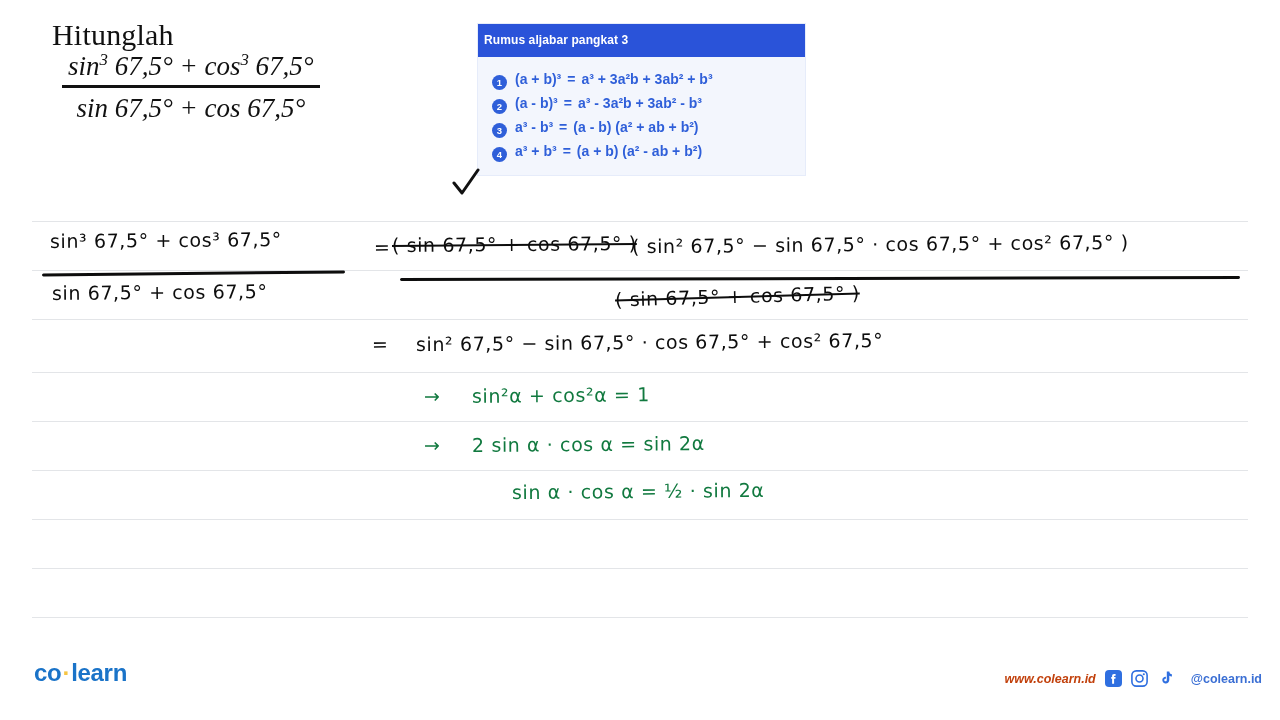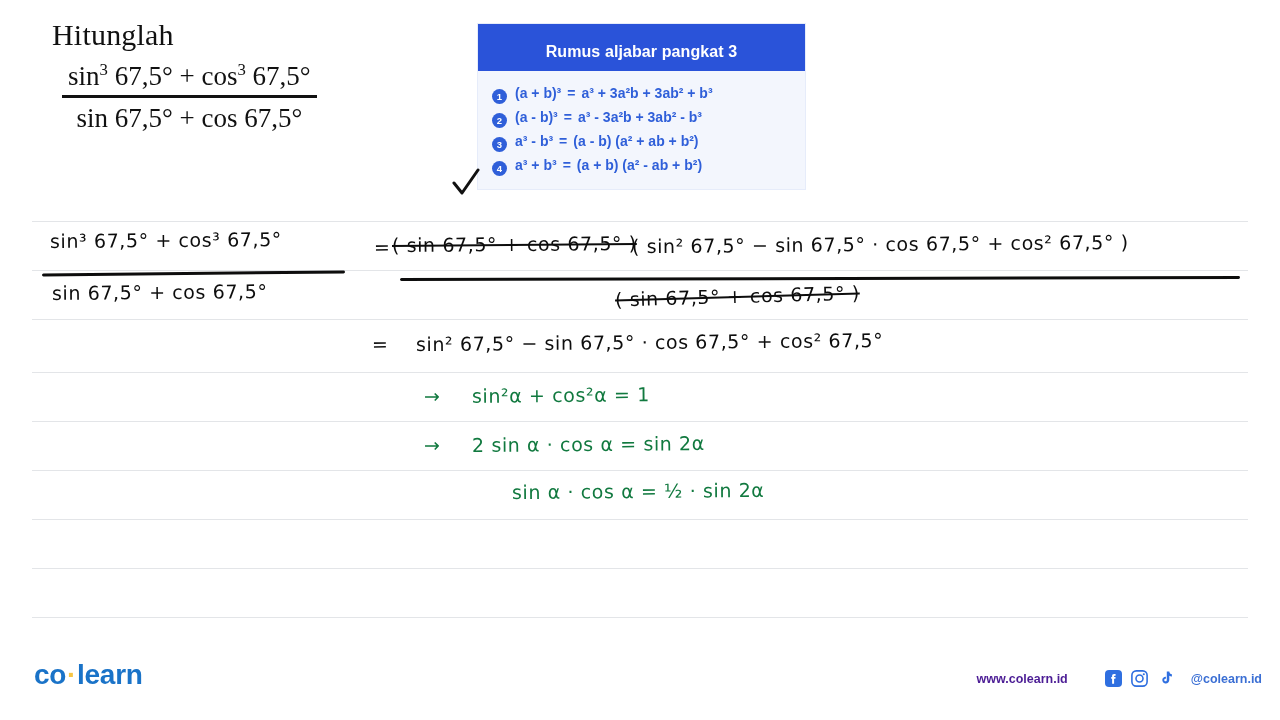--- a/index.html
+++ b/index.html
@@ -43,22 +43,22 @@
     font-family: "Liberation Serif", "DejaVu Serif", serif;
   }
   #question-prompt {
     font-size: 30px;
     line-height: 1.1;
     letter-spacing: .2px;
   }
   .frac {
     display: inline-block;
     text-align: center;
-    margin-top: 10px;
     margin-left: 10px;
+    font-style: italic;
   }
   .frac .num {
     font-size: 27px;
     padding: 0 6px 3px 6px;
     white-space: nowrap;
   }
   .frac .bar {
     height: 2.5px;
     background: #111111;
     width: 100%;
@@ -79,24 +79,23 @@
     position: absolute;
     left: 478px;
     top: 24px;
     width: 327px;
     background: #f3f6fd;
     box-shadow: 0 0 0 1px rgba(210,220,245,.55);
   }
   #formula-card-header {
     background: #2a53d9;
     color: #ffffff;
-    font-size: 16px;
-    font-weight: bold;
-    text-align: center;
-    padding: 19px 6px 10px 6px;
+    font-size: 12px;
+    font-weight: bold;
+    padding: 9px 6px 10px 6px;
     letter-spacing: .1px;
   }
   #formula-list {
     padding: 10px 0 12px 0;
   }
   .formula-row {
     display: flex;
     align-items: baseline;
     padding: 3.5px 10px 3.5px 14px;
     color: #2f5fd9;
@@ -163,41 +162,41 @@
     top: 168px;
     width: 28px;
     height: 30px;
   }
 
   
   #footer-logo {
     position: absolute;
     left: 34px;
     top: 659px;
-    font-size: 28px;
+    font-size: 24px;
     font-weight: bold;
     color: #1a73c8;
     letter-spacing: -0.3px;
   }
   #footer-logo .dot {
     color: #f6c544;
     padding: 0 1px;
   }
   #footer-right {
     position: absolute;
     right: 18px;
     top: 670px;
     display: flex;
     align-items: center;
     gap: 9px;
     color: #3b6fd4;
     font-size: 12.5px;
     font-weight: bold;
   }
-  #footer-website { margin-right: 28px; color: #4c1d95; }
+  #footer-website { color: #c2410c; font-style: italic; }
   .social-icon {
     width: 17px;
     height: 17px;
     display: inline-flex;
     align-items: center;
     justify-content: center;
   }
   #footer-handle { margin-left: 8px; color: #3b6fd4; }
 </style>
 </head>

